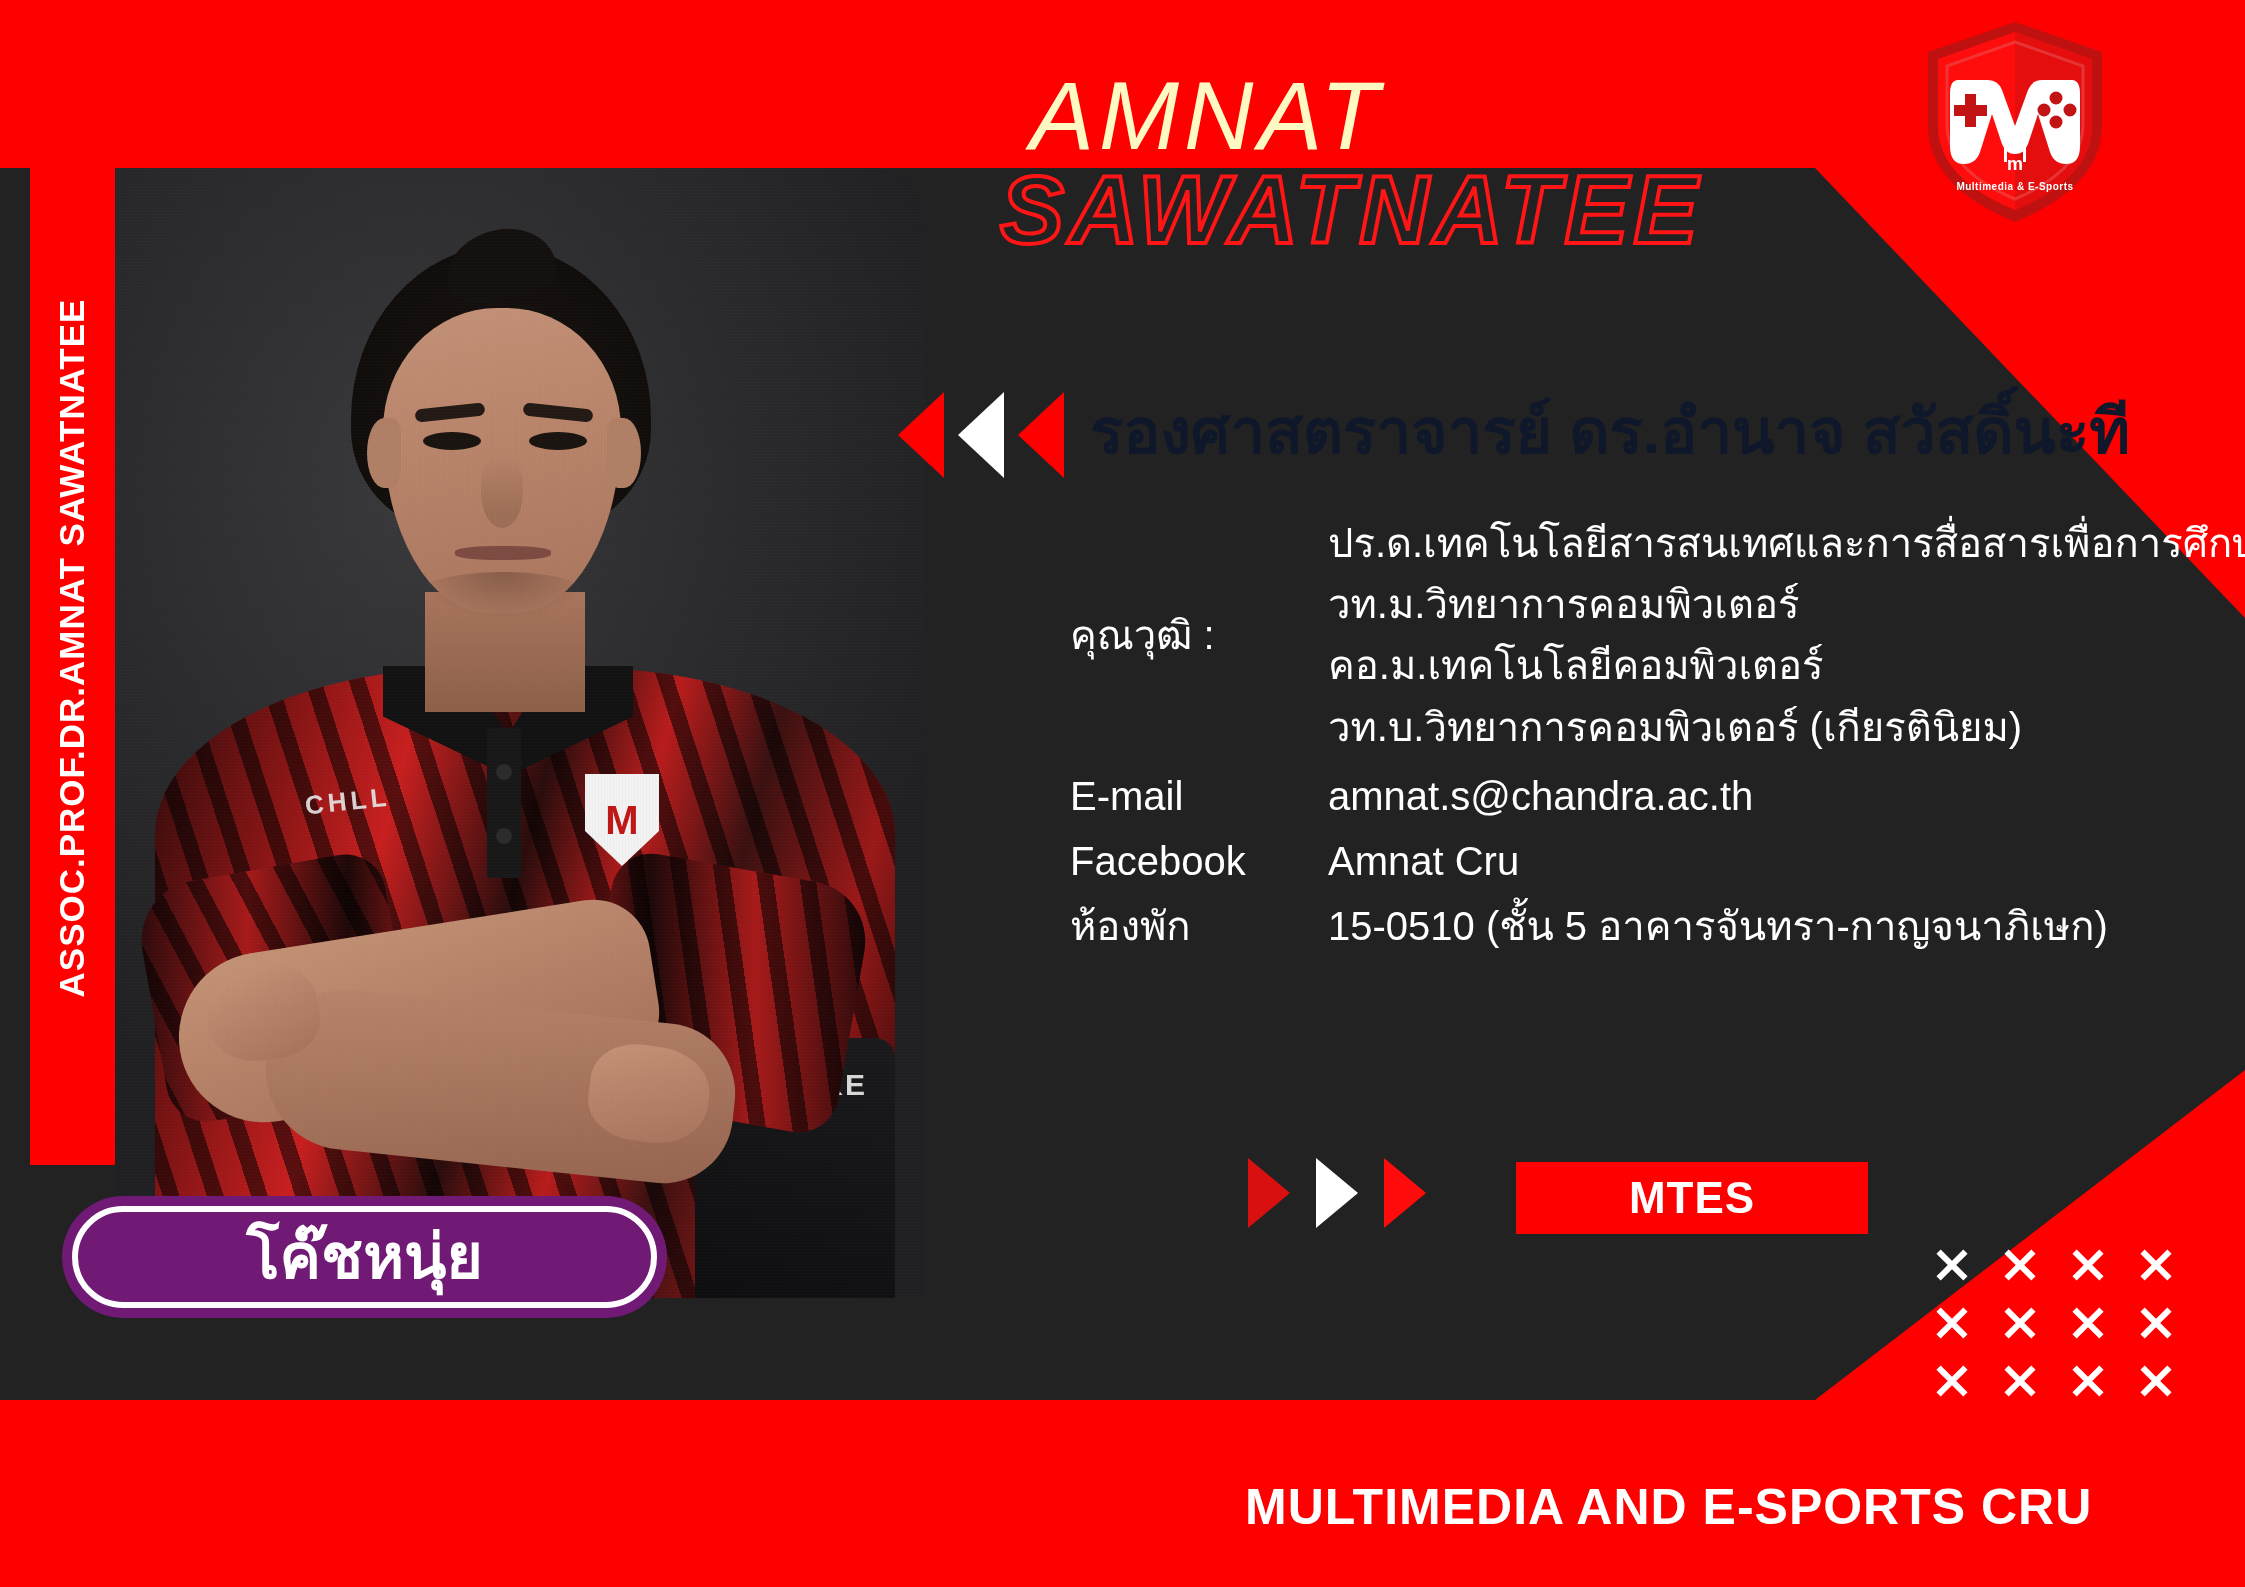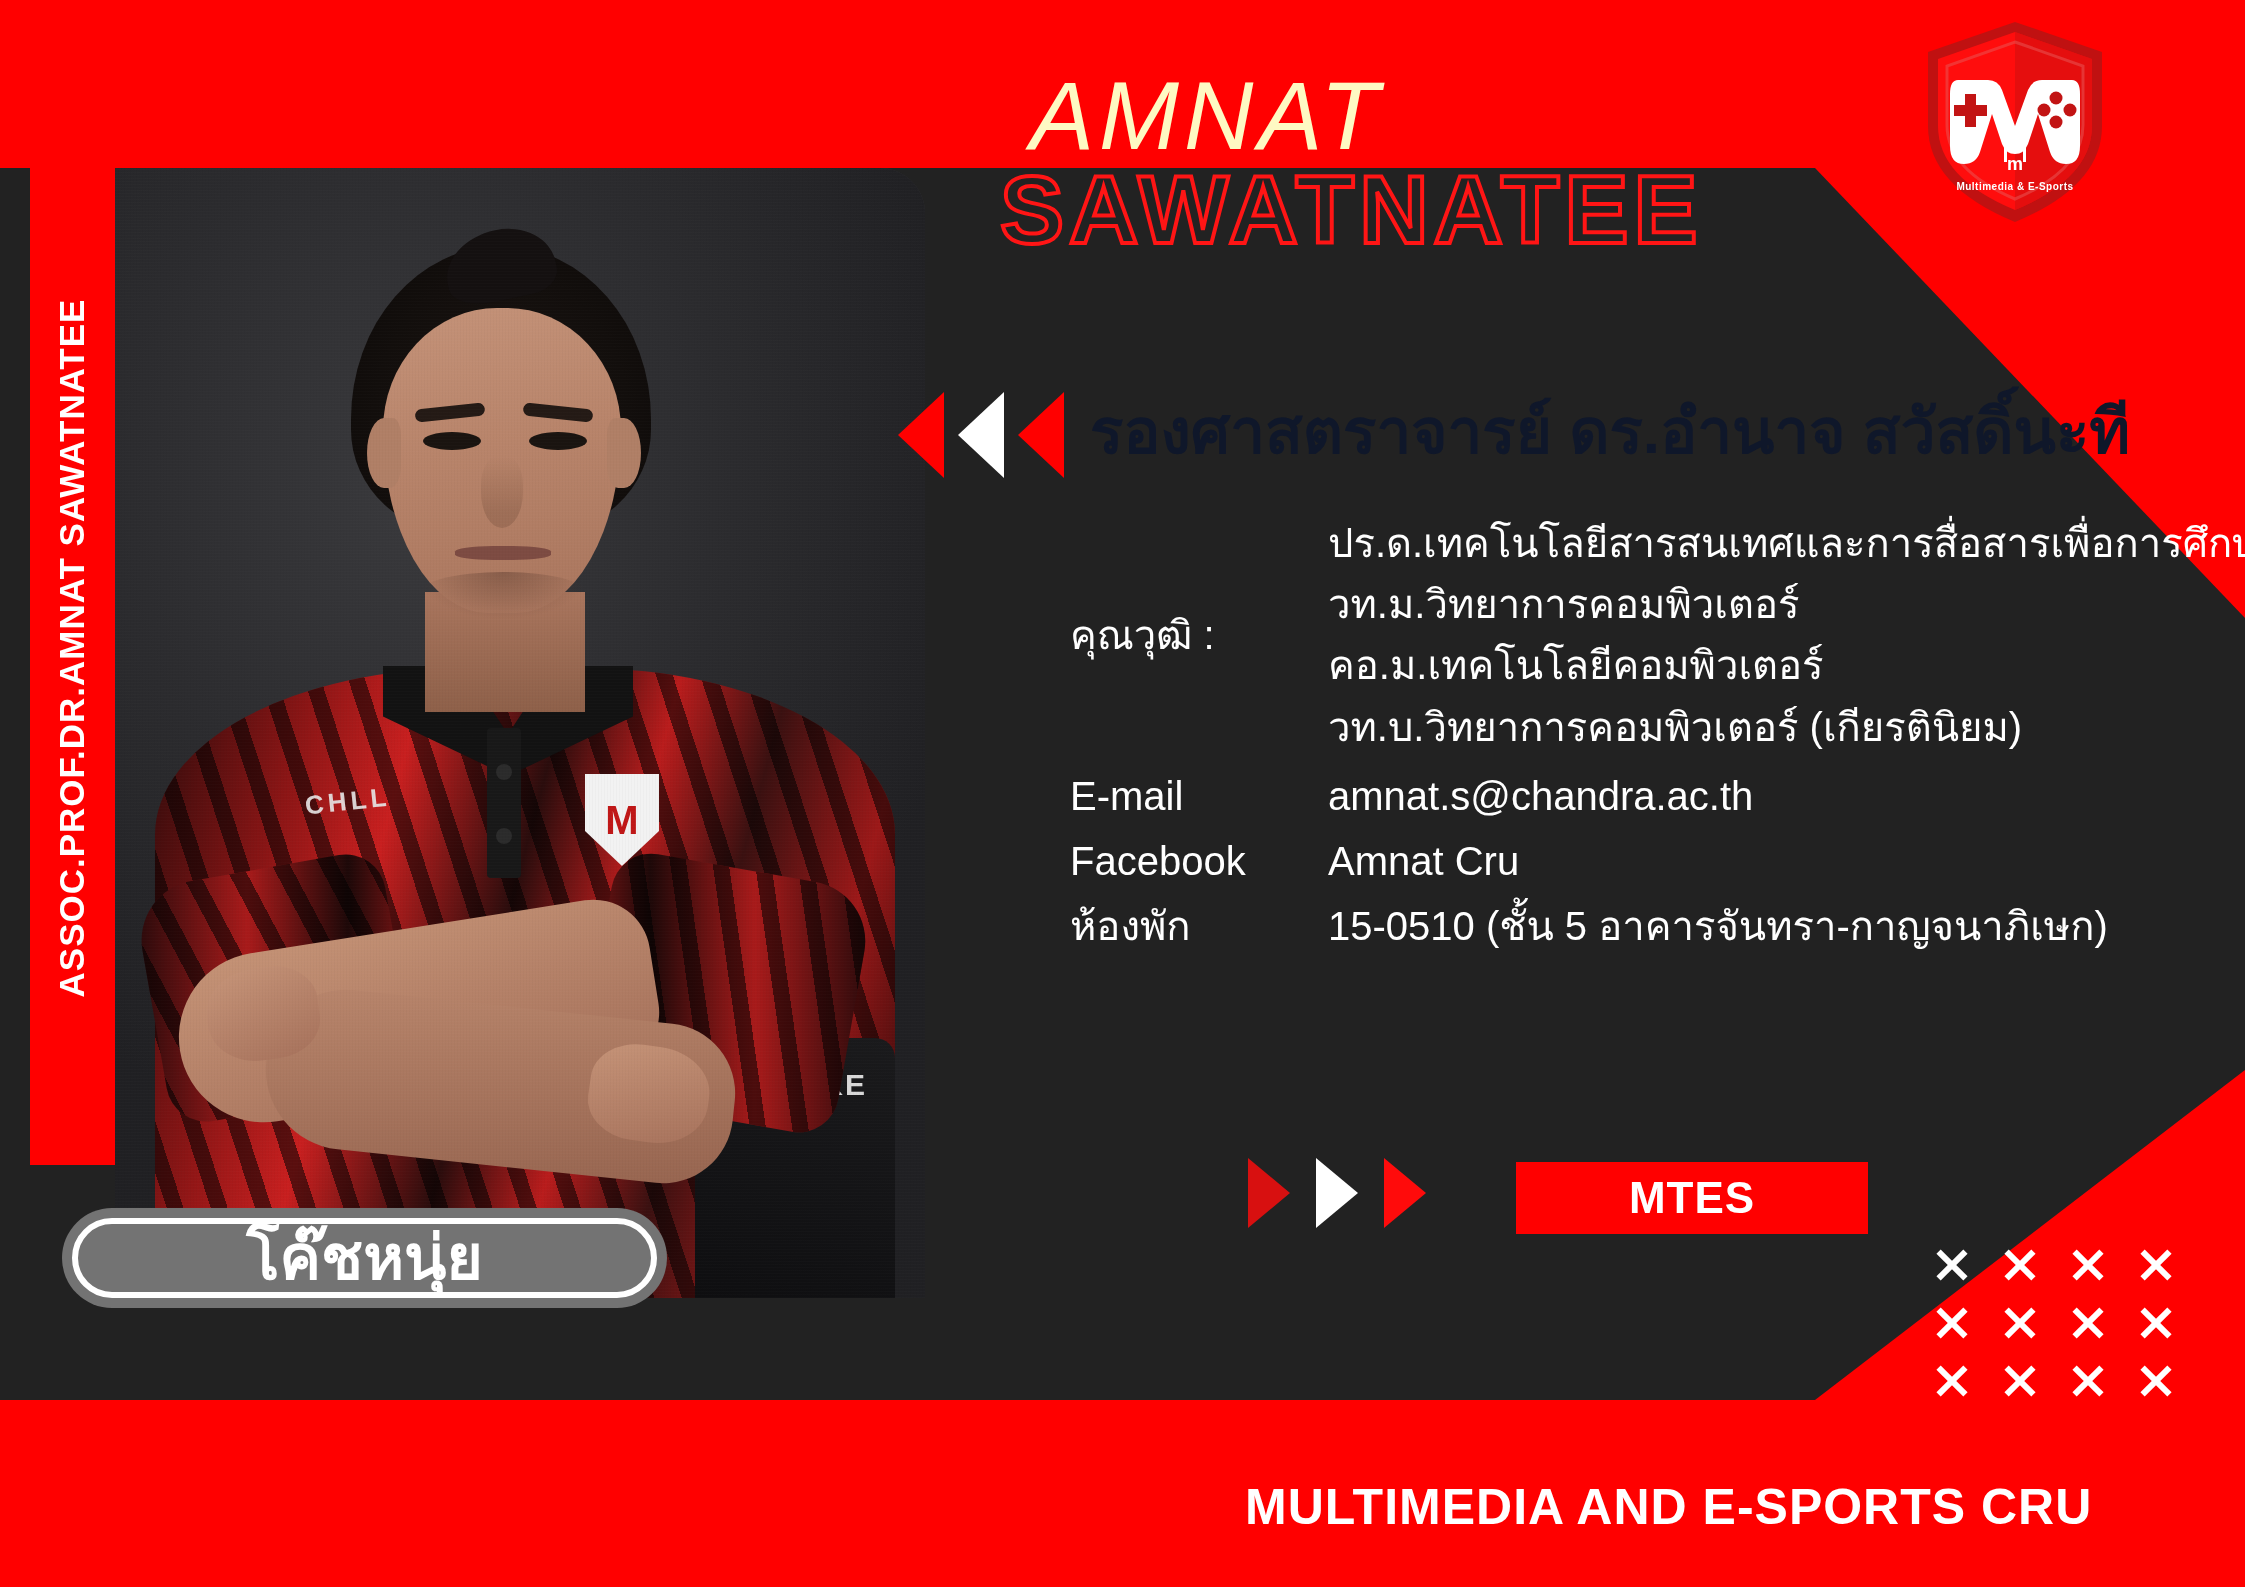--- a/index.html
+++ b/index.html
@@ -215,26 +215,25 @@
   }
   .kb-text {
     position:absolute; right:58px; bottom:196px;
     color:#d8d8d8; font-size:30px; font-weight:bold; letter-spacing:2px;
   }
 
   
   .name-pill {
     position: absolute;
     left: 62px; top: 1196px;
-    width: 605px; height: 100px;
-    background: #737373;
+    width: 605px; height: 122px;
+    background: #701a75;
     border-radius: 61px;
     display: flex; align-items: center; justify-content: center;
     padding: 10px;
-    margin-top: 12px;
   }
   .name-pill-inner {
     width: 100%; height: 100%;
     border: 6px solid #ffffff;
     border-radius: 52px;
     display: flex; align-items: center; justify-content: center;
   }
   .name-pill-text {
     color: #ffffff;
     font-size: 62px;
@@ -252,20 +251,21 @@
     font-weight: normal;
     font-style: italic;
     letter-spacing: 5px;
     line-height: 1;
   }
   .last-name {
     position: absolute;
     left: 1000px; top: 162px;
     font-size: 96px;
     font-weight: bold;
+    font-style: italic;
     letter-spacing: 5px;
     line-height: 1;
     color: transparent;
     -webkit-text-stroke: 4px #ff1515;
     white-space: nowrap;
   }
 
   
   .logo {
     position: absolute;

